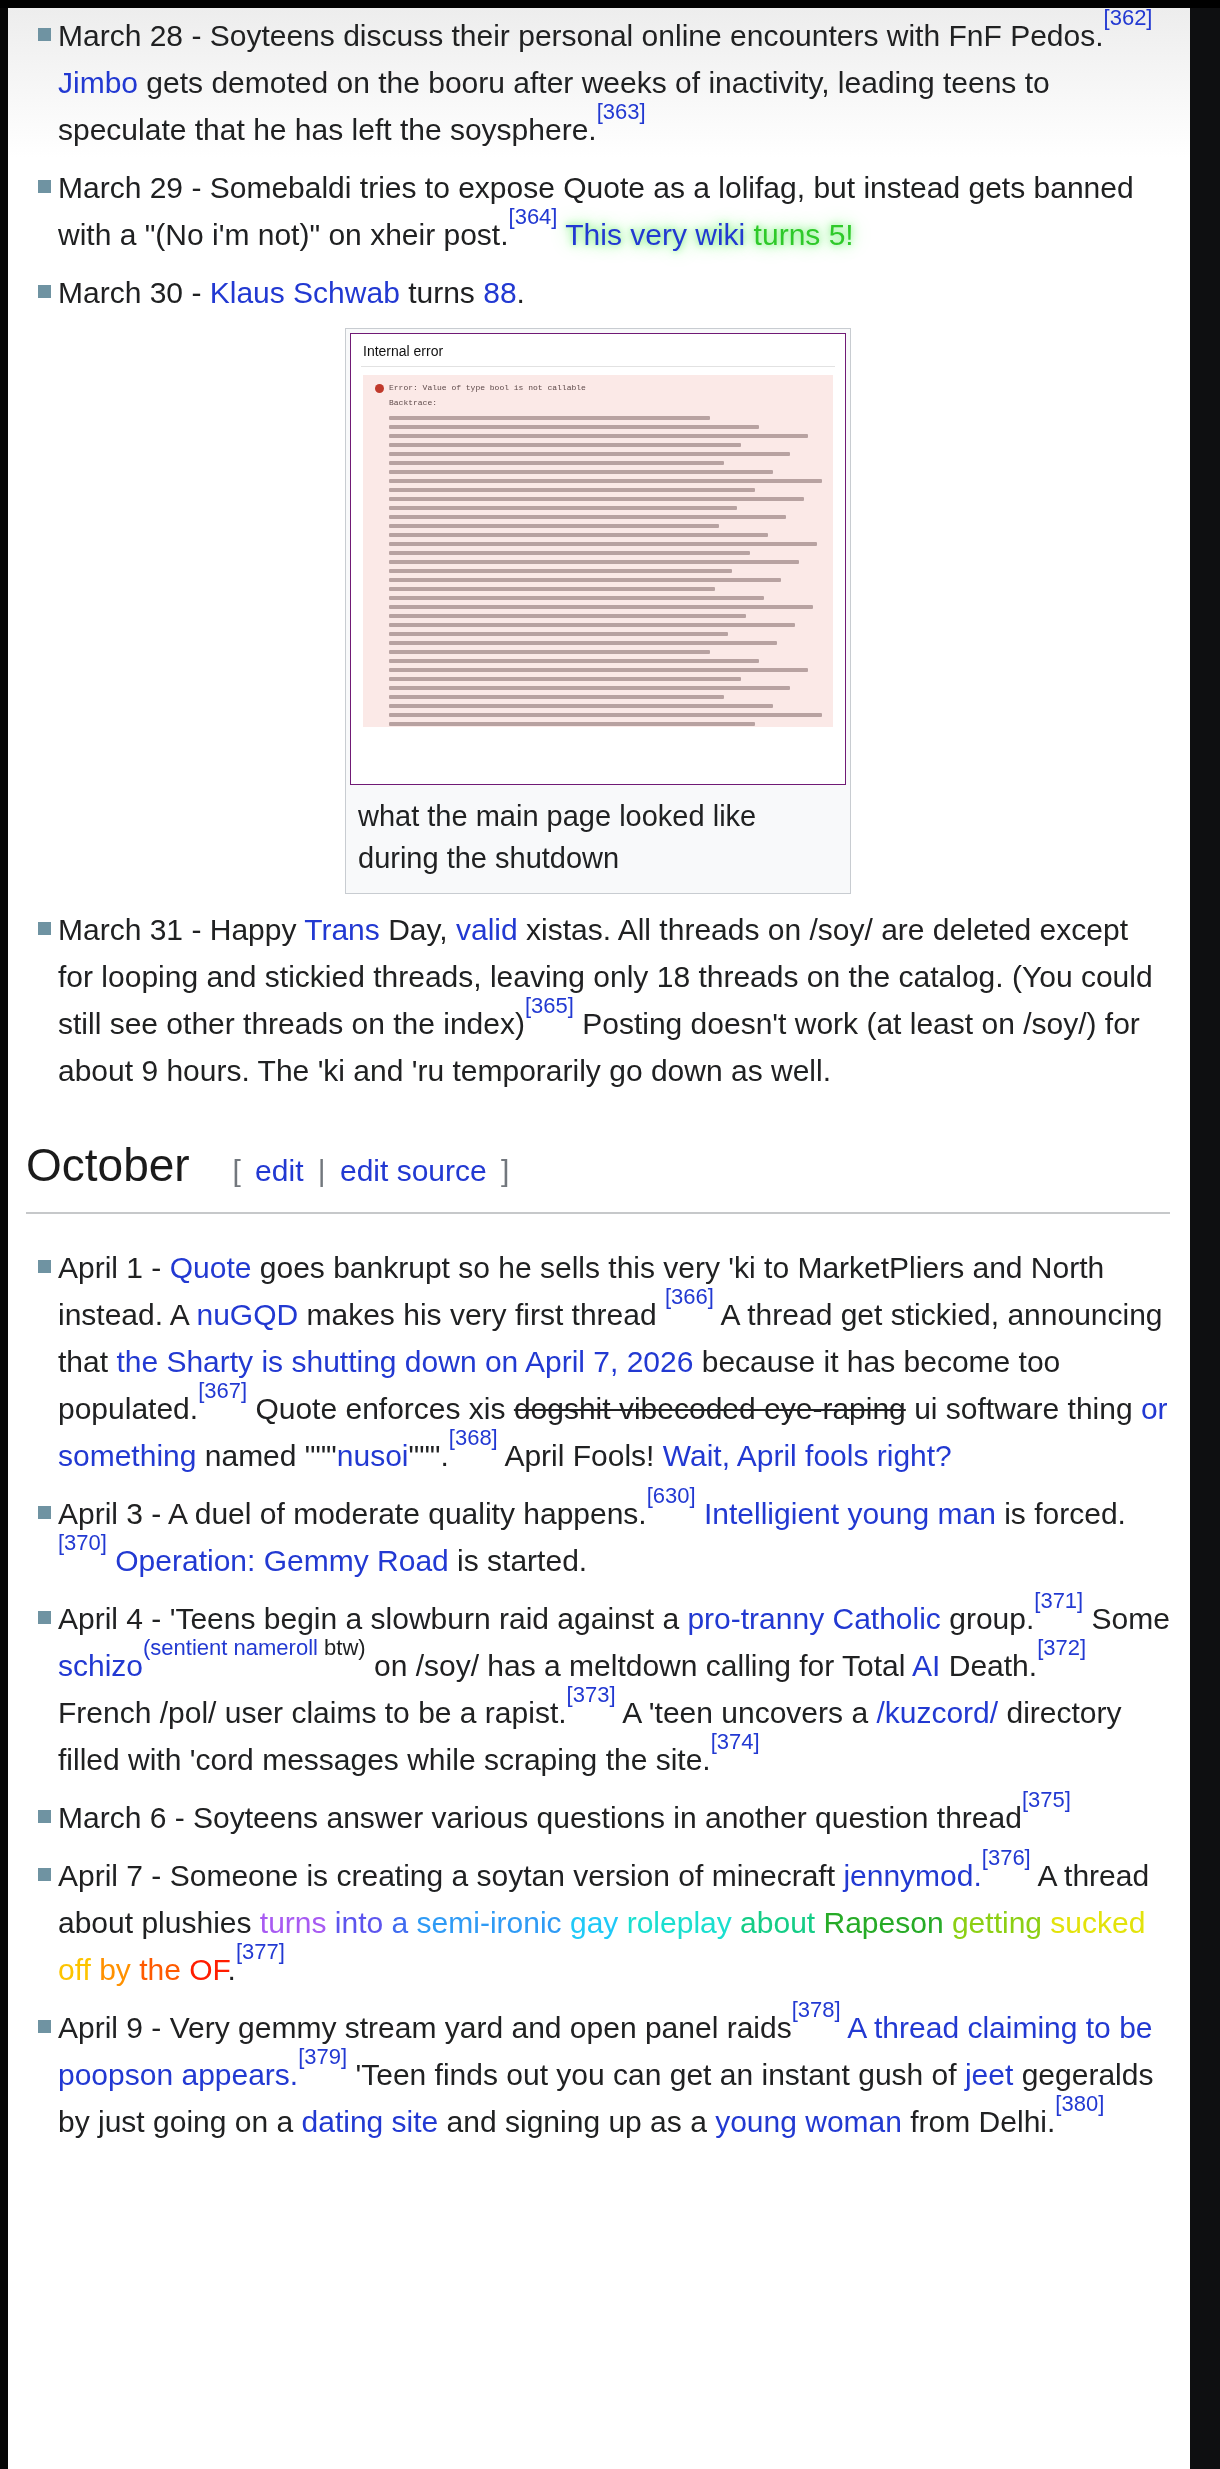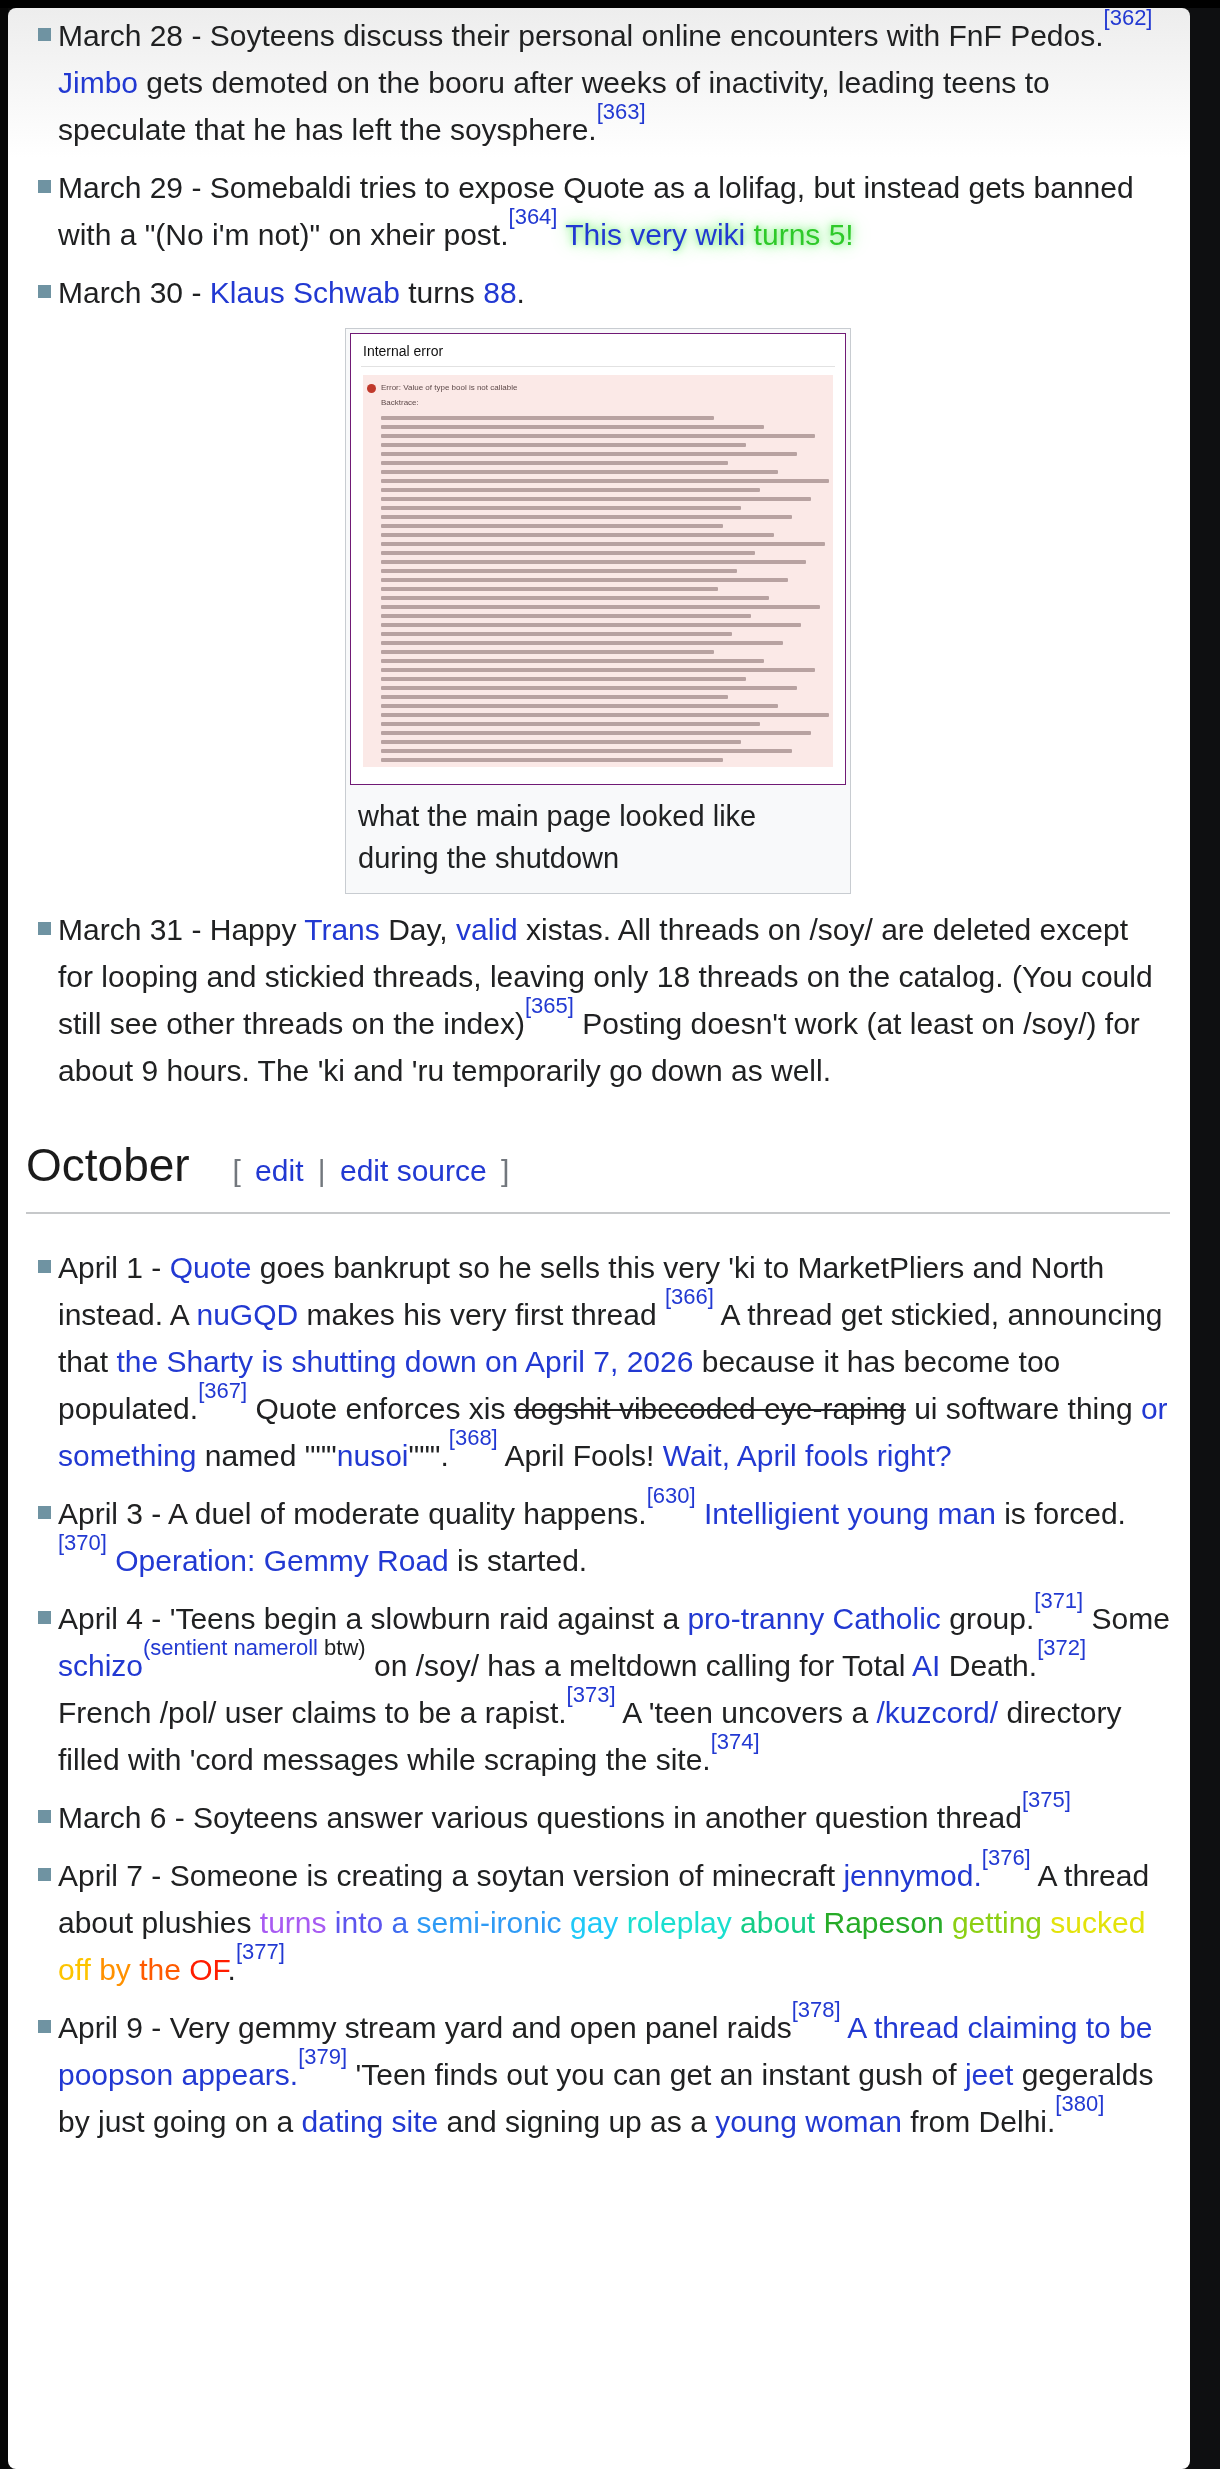--- a/index.html
+++ b/index.html
@@ -10,41 +10,41 @@
     color:#202122;
   }
   .statusbar{position:absolute;top:0;left:0;width:100%;height:8px;background:#000;z-index:5;}
   .edge{position:absolute;top:0;bottom:0;z-index:4;}
   .edge-l{left:0;width:8px;background:#070707;}
   .edge-r{right:0;width:30px;background:#0e0f11;}
   .page-content{
     position:absolute;top:8px;left:8px;right:30px;bottom:0;
     background:linear-gradient(#ededed,#ffffff 150px);
     padding:4px 20px 0 18px;
-    font-size:30px;line-height:47px;border-radius:8px;
+    font-size:30px;line-height:47px;
   }
   ul.tl{list-style:none;margin:0;padding:0 0 0 32px;}
   ul.tl li{position:relative;margin:0 0 11px 0;}
   ul.tl li::before{
     content:"";position:absolute;left:-20px;top:16px;width:13px;height:13px;
     background:var(--bullet,#6f93a2);
   }
   .lnk{color:var(--link,#2239d2);}
   .grn{color:var(--green,#2ec929);}
   .glow{text-shadow:0 0 4px #b9f7b9,0 0 10px #83f083,0 0 20px #8df38d;}
   .strike{text-decoration:line-through;text-decoration-thickness:2px;}
   sup{font-size:22px;line-height:0;position:relative;top:-10px;}
   sup.ref{color:var(--link,#2239d2);}
   sup.sup-plain{color:#202122;}
 
   
   .thumb{width:506px;margin:12px auto;border:1px solid #c8ccd1;background:#f8f9fa;padding:4px;box-sizing:border-box;}
   .thumb-img{background:#fff;border:1px solid #701a75;height:452px;padding:8px 10px;box-sizing:border-box;overflow:hidden;cursor:pointer;}
   .err-title{font-size:14px;line-height:17px;color:#101010;border-bottom:1px solid #e2e2e2;padding:1px 0 6px 2px;}
-  .err-box{margin:8px 2px 0;background:var(--pink,#fbe9e7);padding:8px 4px;height:392px;box-sizing:border-box;overflow:hidden;}
+  .err-box{margin:8px 2px 0;background:var(--pink,#fbe9e7);padding:8px 12px;height:352px;box-sizing:border-box;overflow:hidden;font-family:Liberation Mono, monospace;}
   .err-row{display:flex;align-items:center;gap:5px;margin-bottom:5px;}
   .err-icon{width:9px;height:9px;border-radius:50%;background:#c0392b;flex:none;}
   .err-line{font-size:8px;line-height:10px;color:#5f4b4b;white-space:nowrap;overflow:hidden;}
   .bt{margin:1px 0 8px 14px;}
   .trace-line{height:4px;background:#9b8383;opacity:.7;margin:0 0 5px 14px;border-radius:1px;}
   .thumb-cap{font-size:29px;line-height:42px;color:#202122;padding:10px 10px 10px 8px;}
 
   
   h2.sec{
     margin:44px 0 30px 0;padding:0 0 14px 0;border-bottom:2px solid #c6c8ca;

